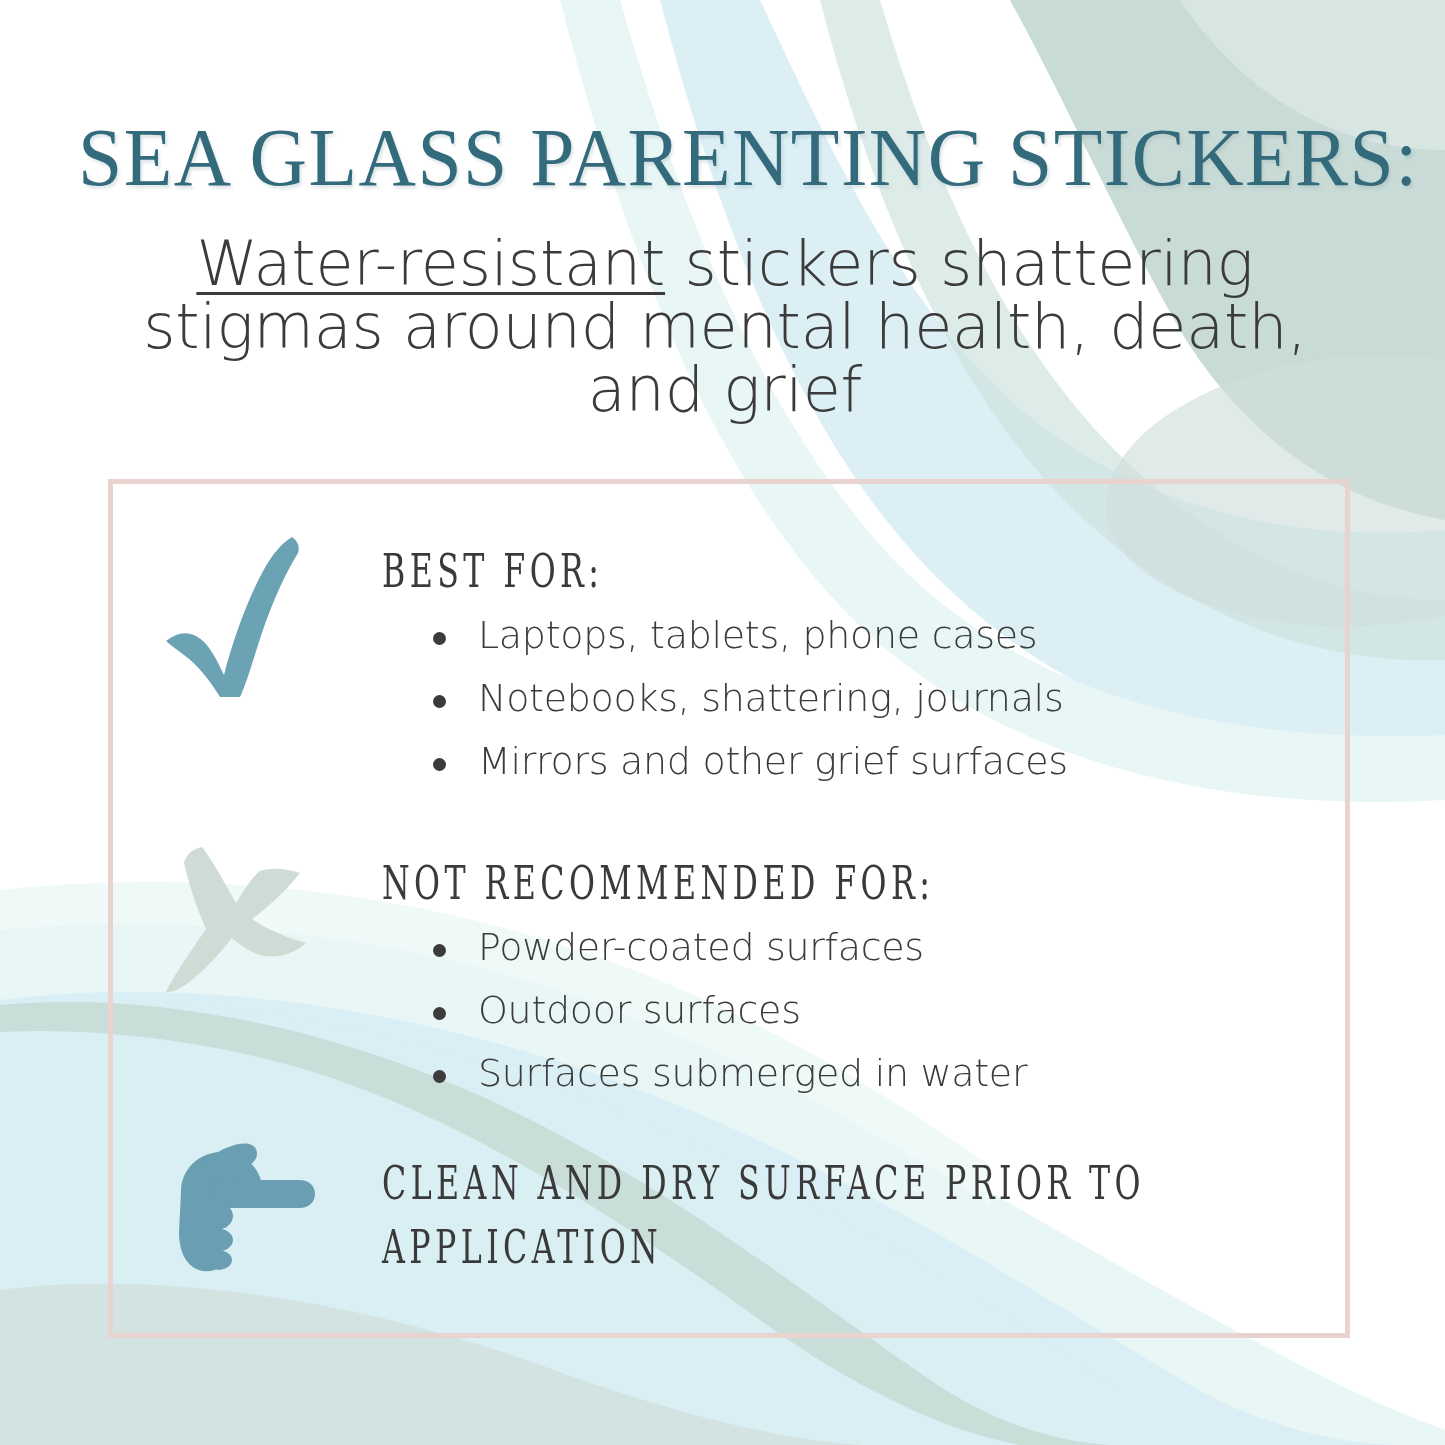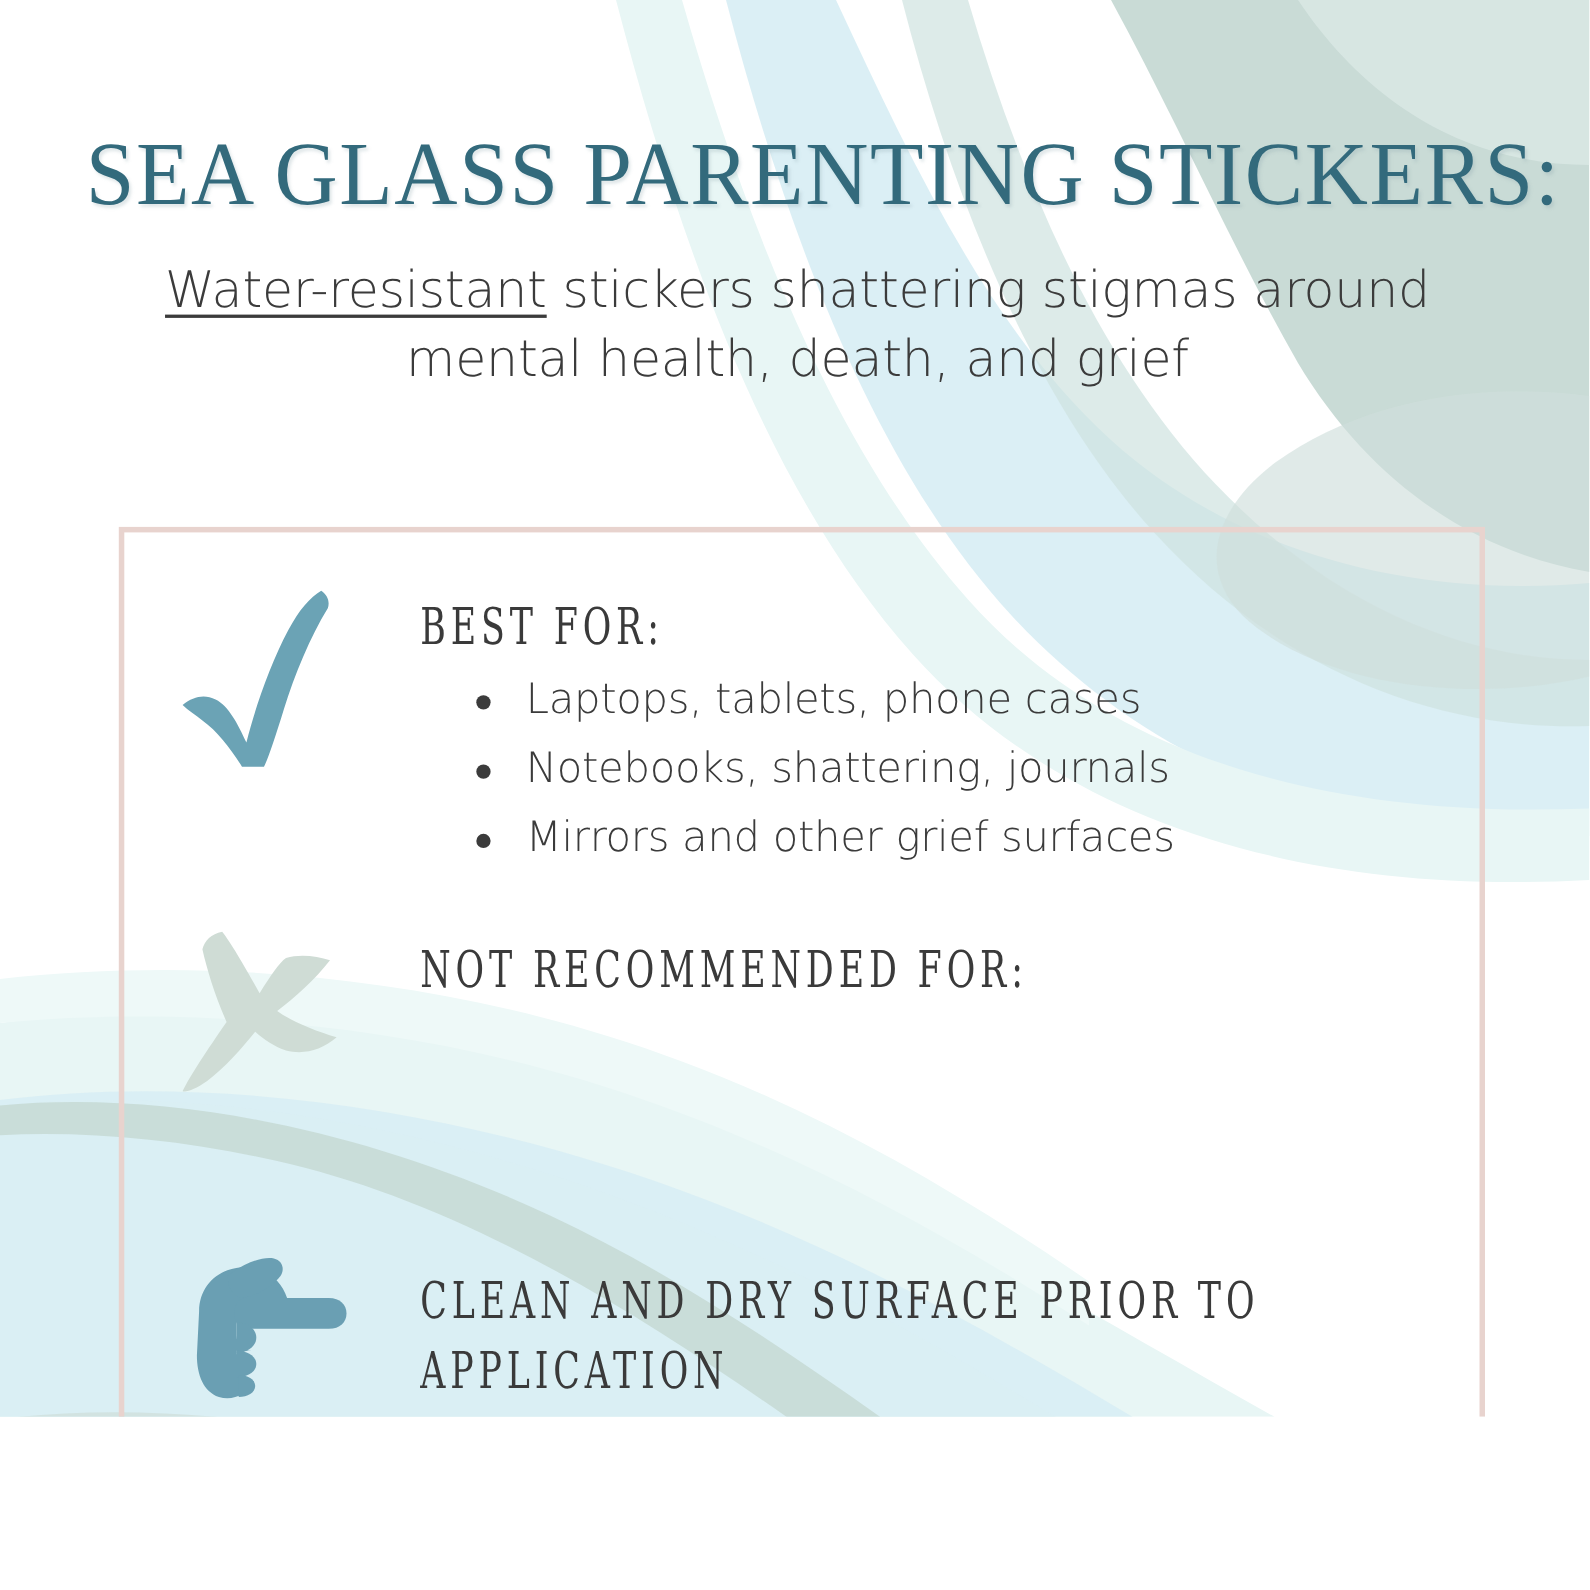--- a/index.html
+++ b/index.html
@@ -3,21 +3,21 @@
 <meta charset="utf-8">
 <style>
   html, body {
     margin: 0;
     padding: 0;
     background: #ffffff;
   }
   #canvas {
     position: relative;
     width: 1445px;
-    height: 1288px;
+    height: 1445px;
     background: #ffffff;
     overflow: hidden;
     font-family: "Liberation Sans", sans-serif;
   }
   #bg-waves {
     position: absolute;
     left: 0; top: 0;
     width: 1445px;
     height: 1445px;
     z-index: 0;
@@ -47,21 +47,21 @@
     text-shadow: 2px 3px 3px rgba(140,165,172,0.28);
   }
   #subtitle {
     position: absolute;
     left: 120px;
     top: 232px;
     width: 1210px;
     text-align: center;
     font-family: "DejaVu Sans", sans-serif;
     font-weight: 300;
-    font-size: 46px;
+    font-size: 62px;
     line-height: 63px;
     color: #3b3b3b;
     letter-spacing: -0.2px;
   }
   #subtitle .underline {
     text-decoration: underline;
     text-underline-offset: 7px;
     text-decoration-thickness: 3px;
   }
 
@@ -277,16 +277,29 @@
         <span>Notebooks, shattering, journals</span>
       </li>
       <li>
         <span>Mirrors and other grief surfaces</span>
       </li>
     </ul>
   </div>
 
   <div class="block heading" id="not-rec-heading">NOT RECOMMENDED FOR:</div>
 
+  <div class="block" id="not-rec-list">
+    <ul class="bullets">
+      <li>
+        <span>Powder-coated surfaces</span>
+      </li>
+      <li>
+        <span>Outdoor surfaces</span>
+      </li>
+      <li>
+        <span>Surfaces submerged in water</span>
+      </li>
+    </ul>
+  </div>
 
   <div class="block heading" id="clean-dry-heading">CLEAN AND DRY SURFACE PRIOR TO APPLICATION</div>
 
 </div>
 
 </body></html>

